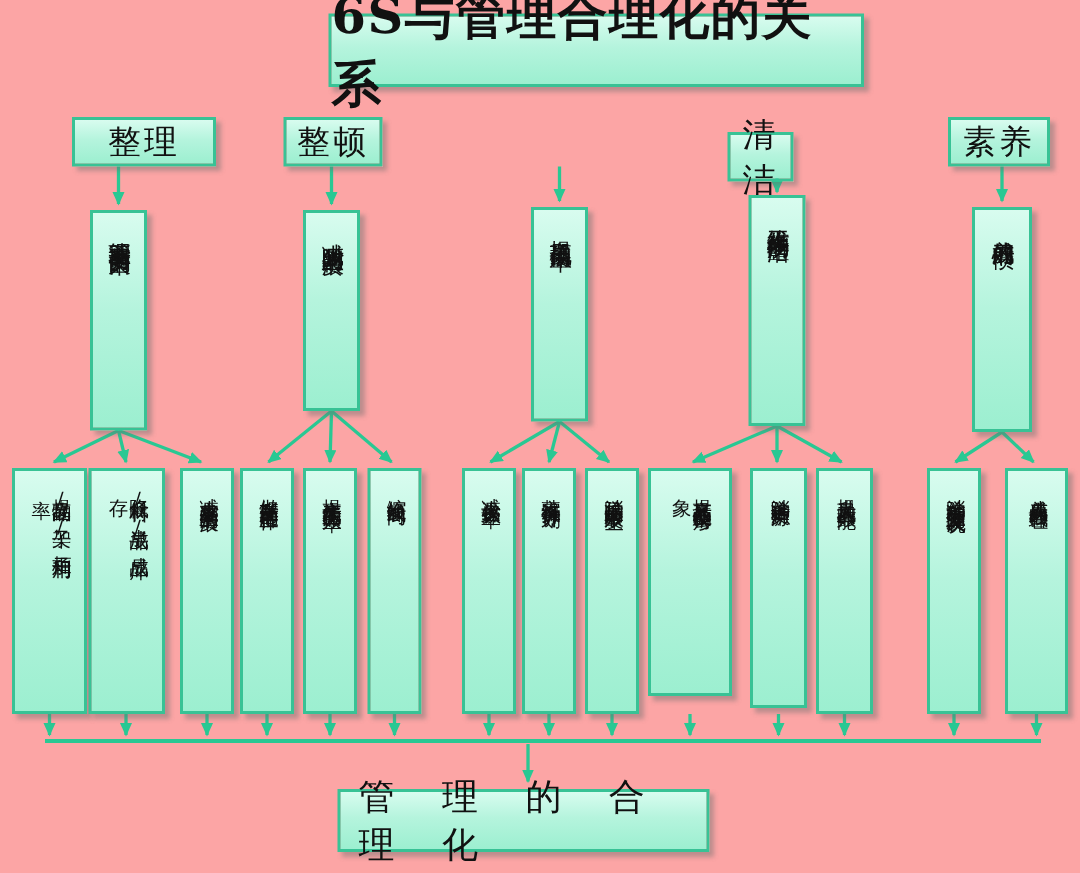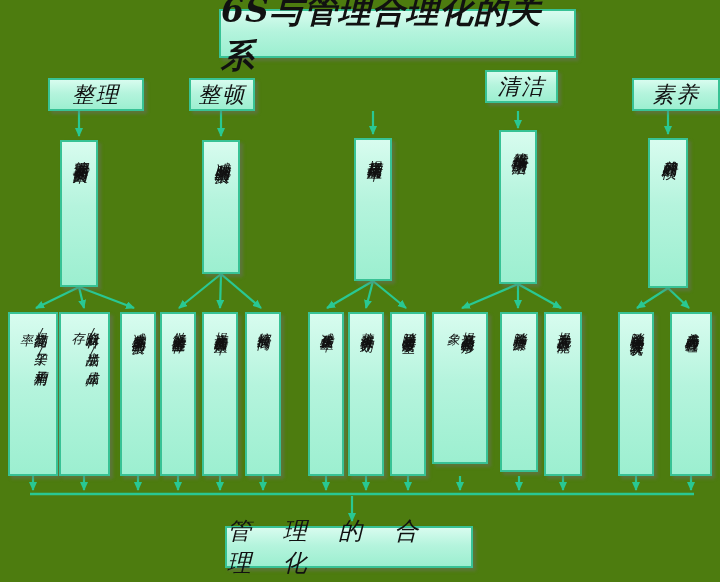--- a/index.html
+++ b/index.html
@@ -1,18 +1,18 @@
 <!DOCTYPE html>
 <html><head>
 <meta charset="utf-8">
 <style>
   html,body{margin:0;padding:0;background:#ffffff;}
   .canvas{
-    position:relative;width:720px;height:582px;background:#4d7c0f;overflow:hidden;
-    font-family:"DejaVu Serif", serif;color:#111;font-style:italic;
+    position:relative;width:720px;height:582px;background:#fca5a5;overflow:hidden;
+    font-family:"DejaVu Serif", serif;color:#111;
   }
   .wires{position:absolute;left:0;top:0;z-index:0;pointer-events:none;}
   .box{
     position:absolute;z-index:1;box-sizing:border-box;
     background:linear-gradient(180deg,#d8fcef 0%,#b5f4dd 45%,#9cefd0 100%);
     border:2px solid #38c295;
     box-shadow:3px 3px 3px rgba(110,110,110,0.45);
   }
   .titlebox{
     display:flex;align-items:center;justify-content:center;
@@ -28,21 +28,21 @@
   }
   .vtext{
     writing-mode:vertical-rl;text-orientation:upright;
     line-height:1.05;letter-spacing:1px;
   }
   .mid .vtext{font-size:15px;}
   .child .vtext{font-size:13px;}
   .wrapcol{min-width:0;}
   .bottombox{
     display:flex;align-items:center;justify-content:center;
-    font-size:24px;letter-spacing:12px;
+    font-size:24px;letter-spacing:12px;padding-left:12px;
   }
 </style>
 </head>
 <body>
 
 <div class="canvas">
 
   <svg class="wires" width="720" height="582" viewBox="0 0 720 582">
     <defs>
       <marker id="ah" markerUnits="userSpaceOnUse" markerWidth="10" markerHeight="9" refX="8" refY="4" orient="auto">
@@ -96,24 +96,24 @@
   <div class="box titlebox" style="left:219px;top:9px;width:357px;height:49px">
     <span>6S与管理合理化的关系</span>
   </div>
 
   <div class="box hbox" style="left:48px;top:78px;width:96px;height:33px">
     <span>整理</span>
   </div>
   <div class="box hbox" style="left:189px;top:78px;width:66px;height:33px">
     <span>整顿</span>
   </div>
-  <div class="box hbox" style="left:485px;top:70px;width:73px;height:33px">
+  <div class="box hbox" style="left:485px;top:88px;width:44px;height:33px">
     <span>清洁</span>
   </div>
-  <div class="box hbox" style="left:632px;top:78px;width:88px;height:33px">
+  <div class="box hbox" style="left:632px;top:78px;width:68px;height:33px">
     <span>素养</span>
   </div>
 
   <div class="box vbox mid" style="left:60px;top:140px;width:38px;height:147px">
     <span class="vtext">管理要与不要的東西</span>
   </div>
   <div class="box vbox mid" style="left:202px;top:140px;width:38px;height:134px">
     <span class="vtext">减少时间上的浪费</span>
   </div>
   <div class="box vbox mid" style="left:354px;top:138px;width:38px;height:143px">

